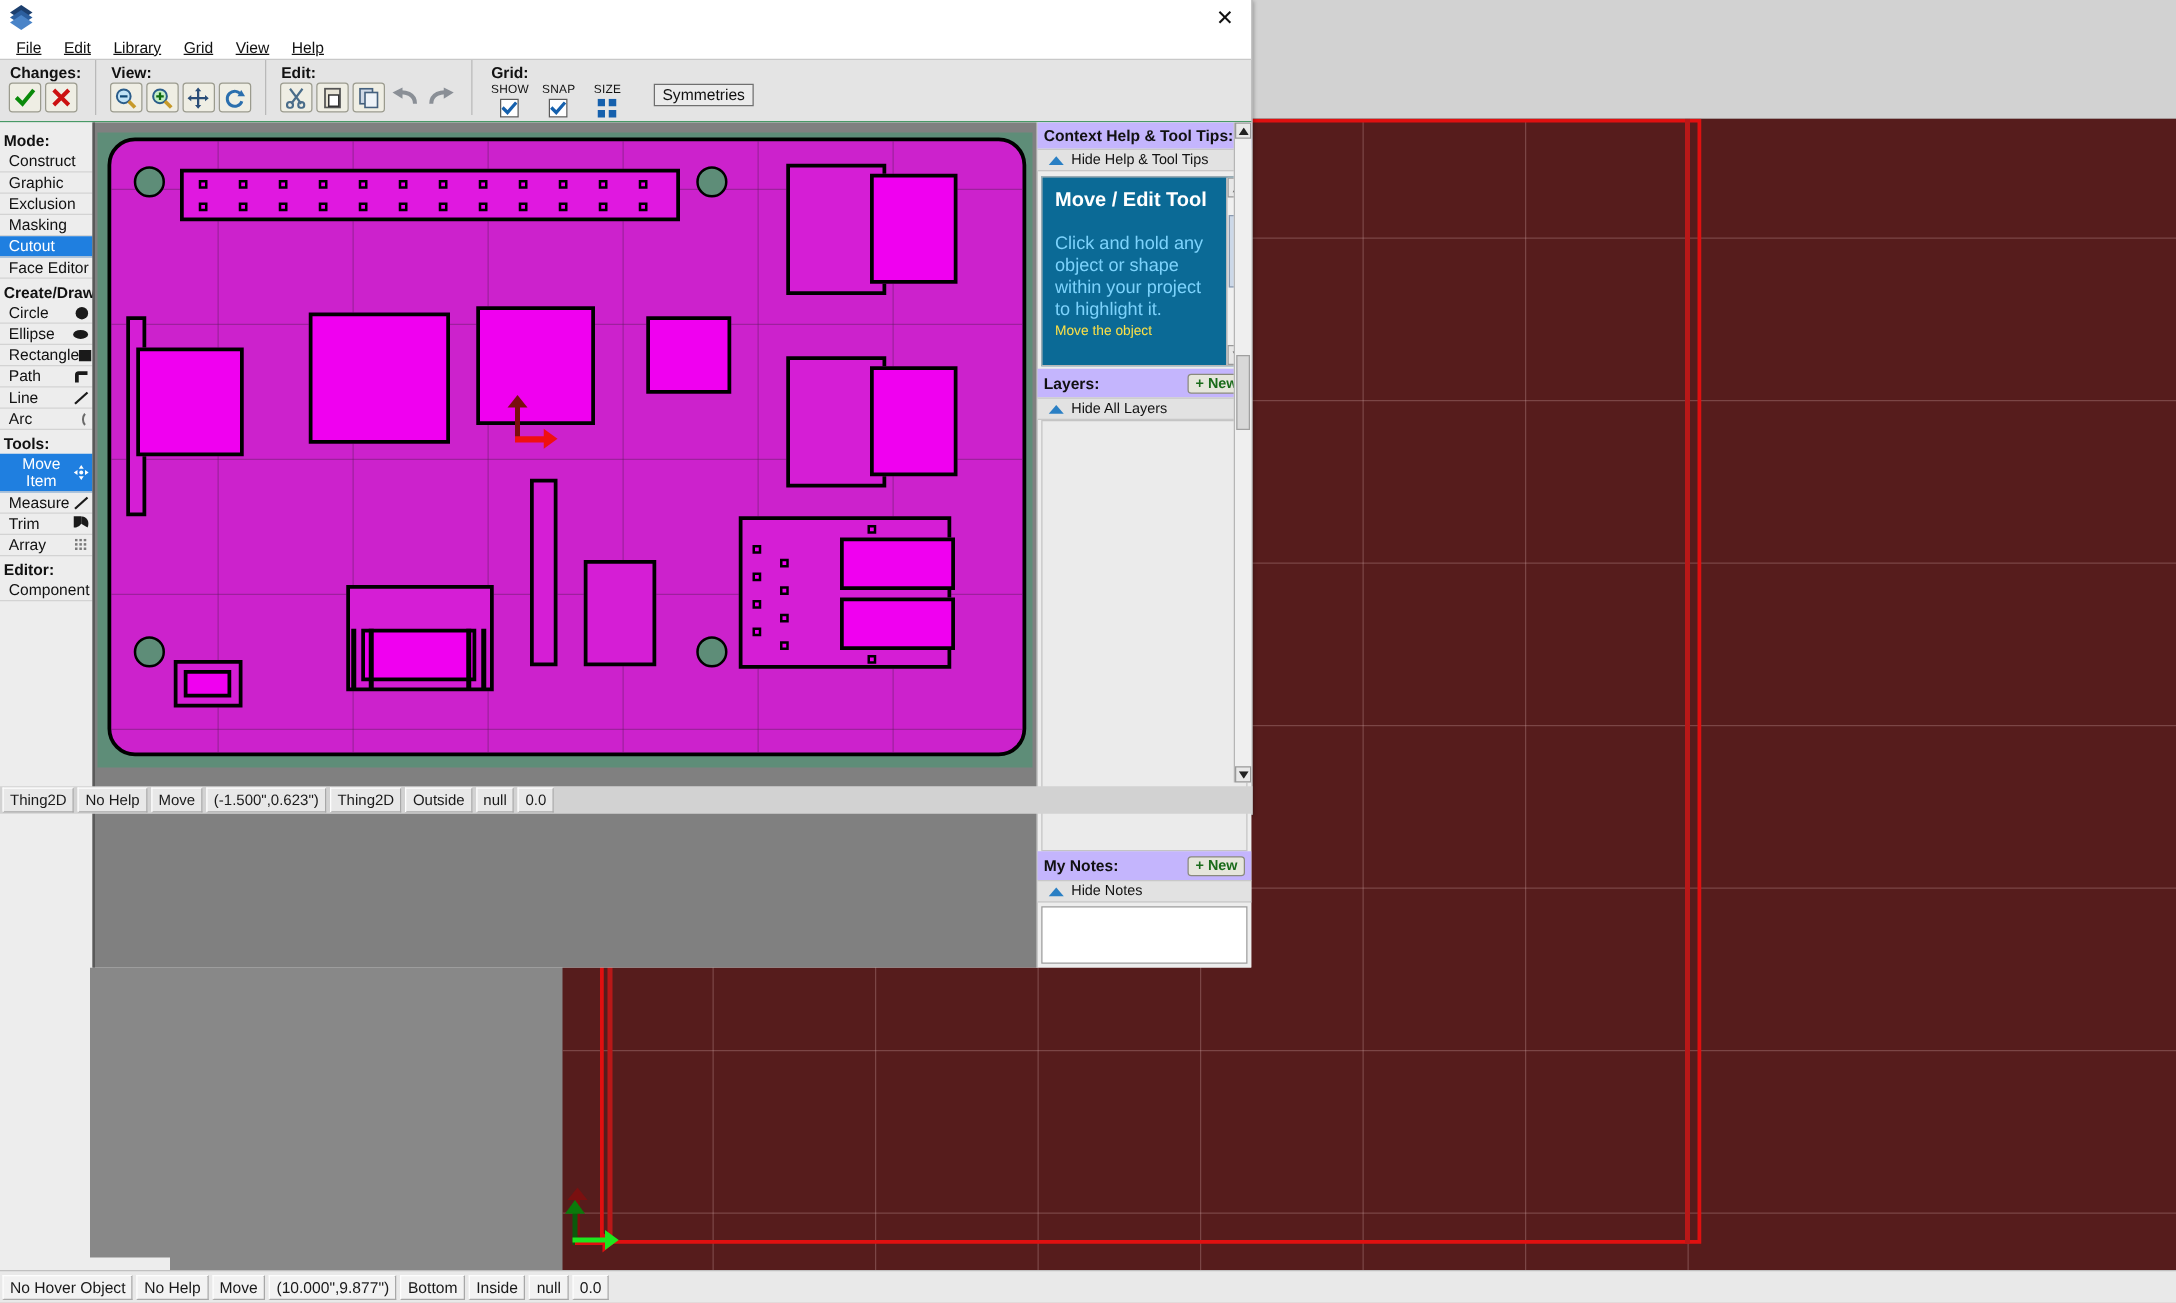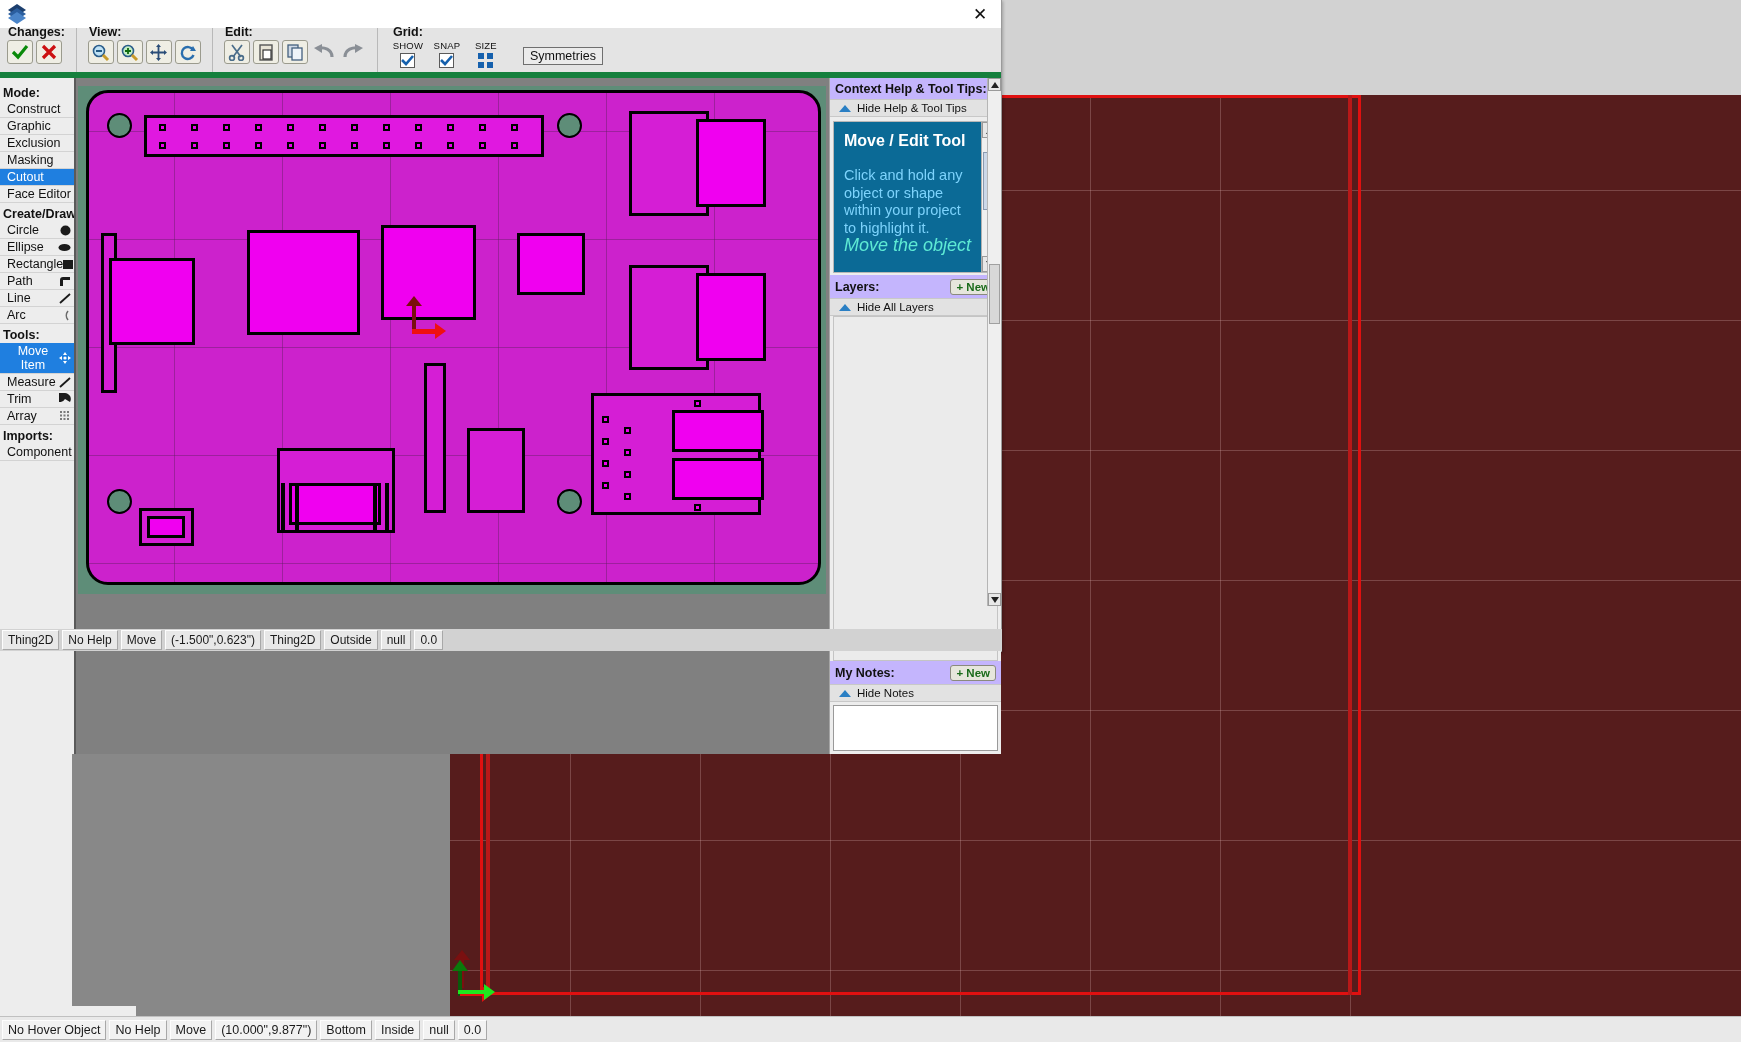--- a/index.html
+++ b/index.html
@@ -112,21 +112,21 @@
     padding-left: 4px; border-bottom: 1px solid #c8c8c8;
   }
   .menu-item {
     font-size: 12.5px; color: #111; padding: 1px 9px; cursor: default;
   }
   .menu-item u { text-decoration: underline; }
 
   
   .toolbar {
     position: relative; height: 50px; background: #e4e4e4;
-    border-bottom: 6px solid #15803d; display: flex; align-items: flex-end;
+    border-bottom: 1px solid #15803d; display: flex; align-items: flex-start;
   }
   .tb-group { position: relative; height: 50px; padding: 0 7px; }
   .tb-label { font-size: 12.5px; font-weight: bold; color: #111; padding-top: 3px; padding-left: 1px; }
   .tb-row { display: flex; gap: 3px; align-items: center; margin-top: 1px; }
   .tb-btn {
     width: 26px; height: 24px; background: #efeee4;
     border: 1px solid #9b9b8e; border-radius: 3px;
     display: flex; align-items: center; justify-content: center; cursor: pointer;
   }
   .tb-btn.flat { background: transparent; border: none; }
@@ -244,21 +244,21 @@
     display: flex; align-items: center; justify-content: center; cursor: pointer;
   }
   .sc-btn.bot { position: absolute; bottom: 0; }
   .sc-thumb {
     position: absolute; top: 30px; left: 1px; width: 13px; height: 58px;
     background: #ccd8e8; border: 1px solid #8a9ab0; cursor: pointer;
   }
   .help-text { padding: 9px 22px 0 10px; }
   .help-title { color: #fff; font-size: 16px; font-weight: bold; line-height: 19px; }
   .help-para { color: #7dd3fc; font-size: 14.5px; line-height: 17.5px; margin-top: 17px; }
-  .help-para2 { color: #5eead4; font-size: 18px; line-height: 17.5px; font-style: italic; }
+  .help-para2 { color: #fde047; font-size: 11px; line-height: 17.5px; }
   .layers-body { flex: 1; background: #ebebeb; border: 1px solid #c4c4c4; margin: 0 3px; min-height: 140px; }
   .notes-body { height: 46px; background: #ffffff; border: 1px solid #9a9a9a; margin: 3px; }
   .panel-scrollbar {
     position: absolute; right: 0; top: 0; width: 14px; height: 528px; background: #efefef;
     border-left: 1px solid #b5b5b5;
   }
   .panel-scrollbar .sc-thumb2 {
     position: absolute; top: 186px; left: 1px; width: 11px; height: 60px;
     background: #d8d8d8; border: 1px solid #a0a0a0;
   }
@@ -329,20 +329,28 @@
       <span class="app-logo">
         <svg width="22" height="22" viewBox="0 0 22 22">
           <polygon points="11,1 20,7 11,13 2,7" fill="#1c3f6e"></polygon>
           <polygon points="11,5 20,11 11,17 2,11" fill="#2b5e9e"></polygon>
           <polygon points="11,9 20,15 11,21 2,15" fill="#4a84c8"></polygon>
         </svg>
       </span>
       <span class="close-btn">✕</span>
     </div>
 
+    <div class="menubar">
+      <div class="menu-item"><u>File</u></div>
+      <div class="menu-item"><u>Edit</u></div>
+      <div class="menu-item"><u>Library</u></div>
+      <div class="menu-item"><u>Grid</u></div>
+      <div class="menu-item"><u>View</u></div>
+      <div class="menu-item"><u>Help</u></div>
+    </div>
 
     <div class="toolbar">
 
       <div class="tb-group">
         <div class="tb-label">Changes:</div>
         <div class="tb-row">
           <div class="tb-btn">
             <svg width="18" height="16" viewBox="0 0 18 16">
                 <path d="M2 8 L7 13 L16 2" stroke="#0a8a0a" stroke-width="3.2" fill="none"></path>
               </svg>
@@ -575,21 +583,21 @@
                   <rect x="3.5" y="3.5" width="2" height="2"></rect>
                   <rect x="7" y="3.5" width="2" height="2"></rect>
                   <rect x="0" y="7" width="2" height="2"></rect>
                   <rect x="3.5" y="7" width="2" height="2"></rect>
                   <rect x="7" y="7" width="2" height="2"></rect>
                 </g>
               </svg>
             </span>
         </div>
 
-        <div class="side-head">Imports:</div>
+        <div class="side-head">Editor:</div>
         <div class="side-item">
             <span>Component</span>
           </div>
       </div>
 
       <div class="canvas-wrap">
         <div class="design-board">
           <div class="pcb">
 
             <div class="grid-v" style="left:85px"></div>

